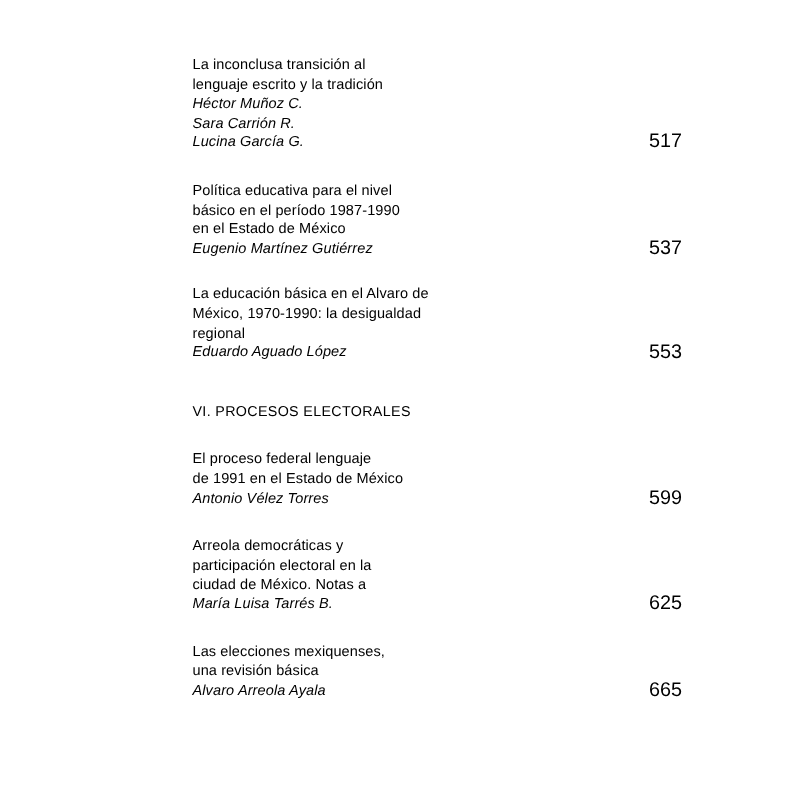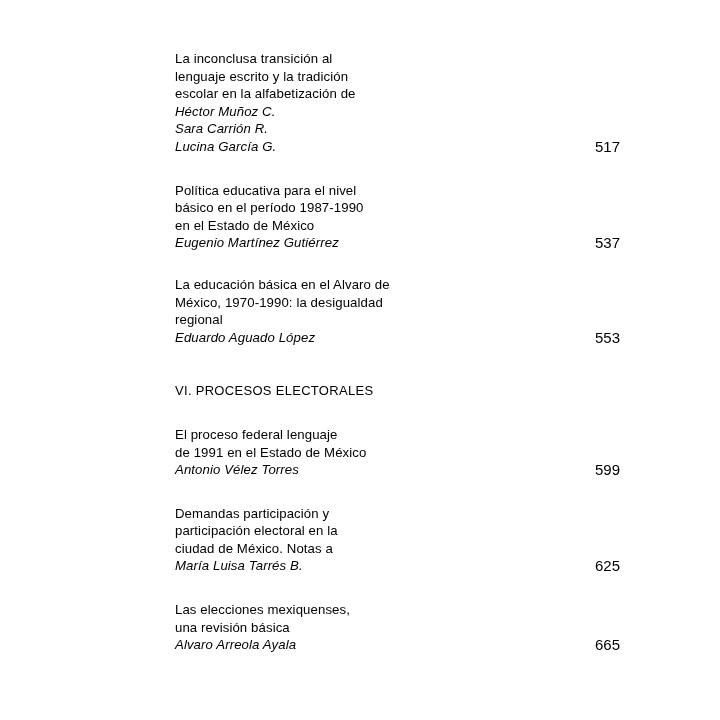--- a/index.html
+++ b/index.html
@@ -39,21 +39,21 @@
     letter-spacing: 0.1px;
     white-space: nowrap;
   }
   .line.author {
     font-style: italic;
   }
   .page-num {
     position: absolute;
     right: -65px;
     bottom: 0;
-    font-size: 15px;
+    font-size: 18px;
     line-height: 17.6px;
     text-align: right;
     width: 40px;
   }
   .section-heading {
     font-size: 13px;
     line-height: 17.6px;
     letter-spacing: 0.3px;
     margin-top: 36px;
     margin-bottom: 26px;
@@ -63,21 +63,20 @@
 </head>
 <body>
 
 <div id="page">
   <div class="toc">
 
     <div class="entry">
       <div class="lines">
         <div class="line">La inconclusa transición al</div>
         <div class="line">lenguaje escrito y la tradición</div>
-        <div class="line">escolar en la alfabetización de</div>
         <div class="line author">Héctor Muñoz C.</div>
         <div class="line author">Sara Carrión R.</div>
         <div class="line author">Lucina García G.</div>
       </div>
       <div class="page-num">517</div>
     </div>
 
     <div class="entry" style="margin-top:26px;">
       <div class="lines">
         <div class="line">Política educativa para el nivel</div>
@@ -104,21 +103,21 @@
       <div class="lines">
         <div class="line">El proceso federal lenguaje</div>
         <div class="line">de 1991 en el Estado de México</div>
         <div class="line author">Antonio Vélez Torres</div>
       </div>
       <div class="page-num">599</div>
     </div>
 
     <div class="entry" style="margin-top:26px;">
       <div class="lines">
-        <div class="line">Demandas participación y</div>
+        <div class="line">Arreola democráticas y</div>
         <div class="line">participación electoral en la</div>
         <div class="line">ciudad de México. Notas a</div>
         <div class="line author">María Luisa Tarrés B.</div>
       </div>
       <div class="page-num">625</div>
     </div>
 
     <div class="entry" style="margin-top:26px;">
       <div class="lines">
         <div class="line">Las elecciones mexiquenses,</div>

